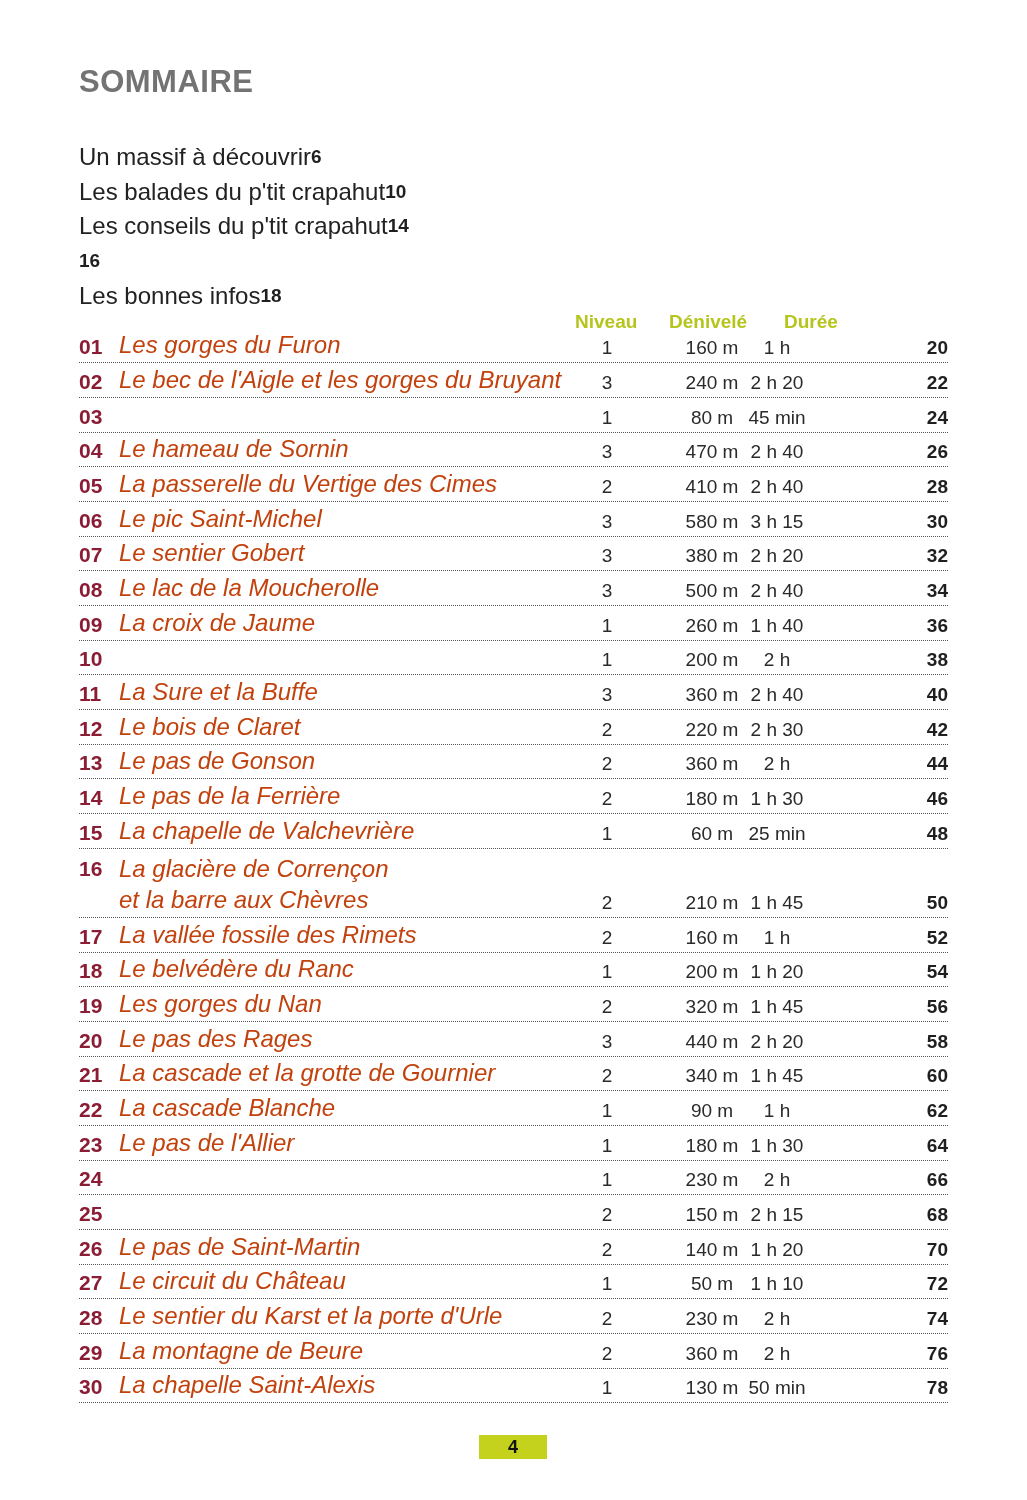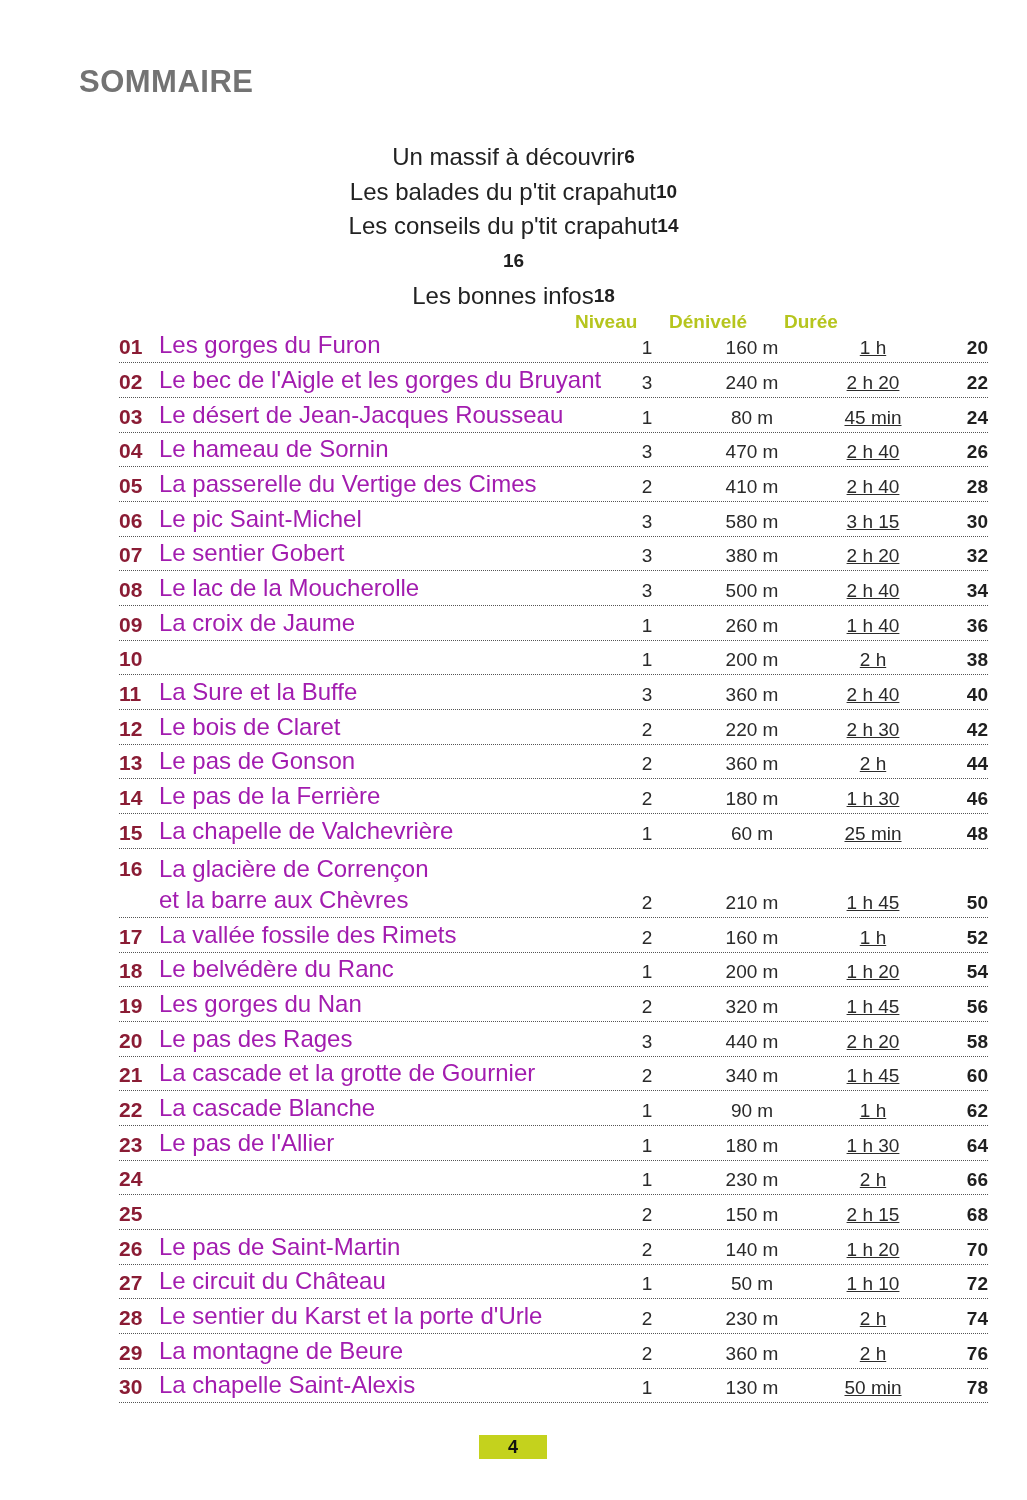--- a/index.html
+++ b/index.html
@@ -7,47 +7,47 @@
     width: 1027px; height: 1500px; position: relative; overflow: hidden;
     font-family: "Liberation Sans", "DejaVu Sans", sans-serif; color: #1d1a1a;
   }
   .title {
     position: absolute; left: 79px; top: 64px;
     font-size: 31px; font-weight: bold; letter-spacing: 0.5px;
     color: #737373;
   }
   .intro { position: absolute; left: 79px; top: 140px; width: 869px; }
   .intro-row {
-    height: 34.6px; display: flex; justify-content: center; align-items: center;
+    height: 34.6px; display: flex; justify-content: flex-start; align-items: center;
     font-size: 24px; color: #222;
   }
   .intro-row .pg { font-size: 19px; font-weight: bold; color: #1f1f1f; }
   .col-head {
     position: absolute; top: 311px; font-size: 19px; font-weight: bold; color: #b6c51e;
   }
-  .list { position: absolute; left: 79px; top: 330px; width: 869px; margin-left: 40px; }
+  .list { position: absolute; left: 79px; top: 330px; width: 869px; }
   .row {
     position: relative; height: 33.2px; border-bottom: 1.5px dotted #555;
     box-sizing: border-box; margin-bottom: 1.5px;
   }
   .row.tall { height: 67.5px; }
   .row .num {
     position: absolute; left: 0; bottom: 3px; width: 38px;
     font-size: 21px; font-weight: bold; color: #8a1c34;
   }
   .row .name {
     position: absolute; left: 40px; bottom: 2px;
-    font-size: 24px; line-height: 30px; color: #a21caf; white-space: nowrap;
+    font-size: 24px; line-height: 30px; color: #c2410c; white-space: nowrap; font-style: italic;
   }
   .row .cell {
     position: absolute; bottom: 3px; font-size: 19px; color: #2a2a2a; text-align: center;
   }
   .row .lvl { left: 508px; width: 40px; }
   .row .den { left: 585px; width: 96px; }
-  .row .dur { left: 710px; width: 88px; text-decoration: underline; }
+  .row .dur { left: 654px; width: 88px; }
   .row .pg {
     position: absolute; right: 0; bottom: 3px; font-size: 19px; font-weight: bold; color: #1f1f1f;
   }
   .folio {
     position: absolute; left: 479px; top: 1435px; width: 68px; height: 24px;
     background: #c4d21d; color: #111; font-weight: bold; font-size: 18px;
     display: flex; align-items: center; justify-content: center;
   }
 </style>
 </head>
@@ -93,21 +93,20 @@
     <div class="row">
       <span class="num">02</span>
       <span class="name">Le bec de l'Aigle et les gorges du Bruyant</span>
       <span class="cell lvl">3</span>
       <span class="cell den">240 m</span>
       <span class="cell dur">2 h 20</span>
       <span class="pg">22</span>
     </div>
     <div class="row">
       <span class="num">03</span>
-      <span class="name">Le désert de Jean-Jacques Rousseau</span>
       <span class="cell lvl">1</span>
       <span class="cell den">80 m</span>
       <span class="cell dur">45 min</span>
       <span class="pg">24</span>
     </div>
     <div class="row">
       <span class="num">04</span>
       <span class="name">Le hameau de Sornin</span>
       <span class="cell lvl">3</span>
       <span class="cell den">470 m</span>

